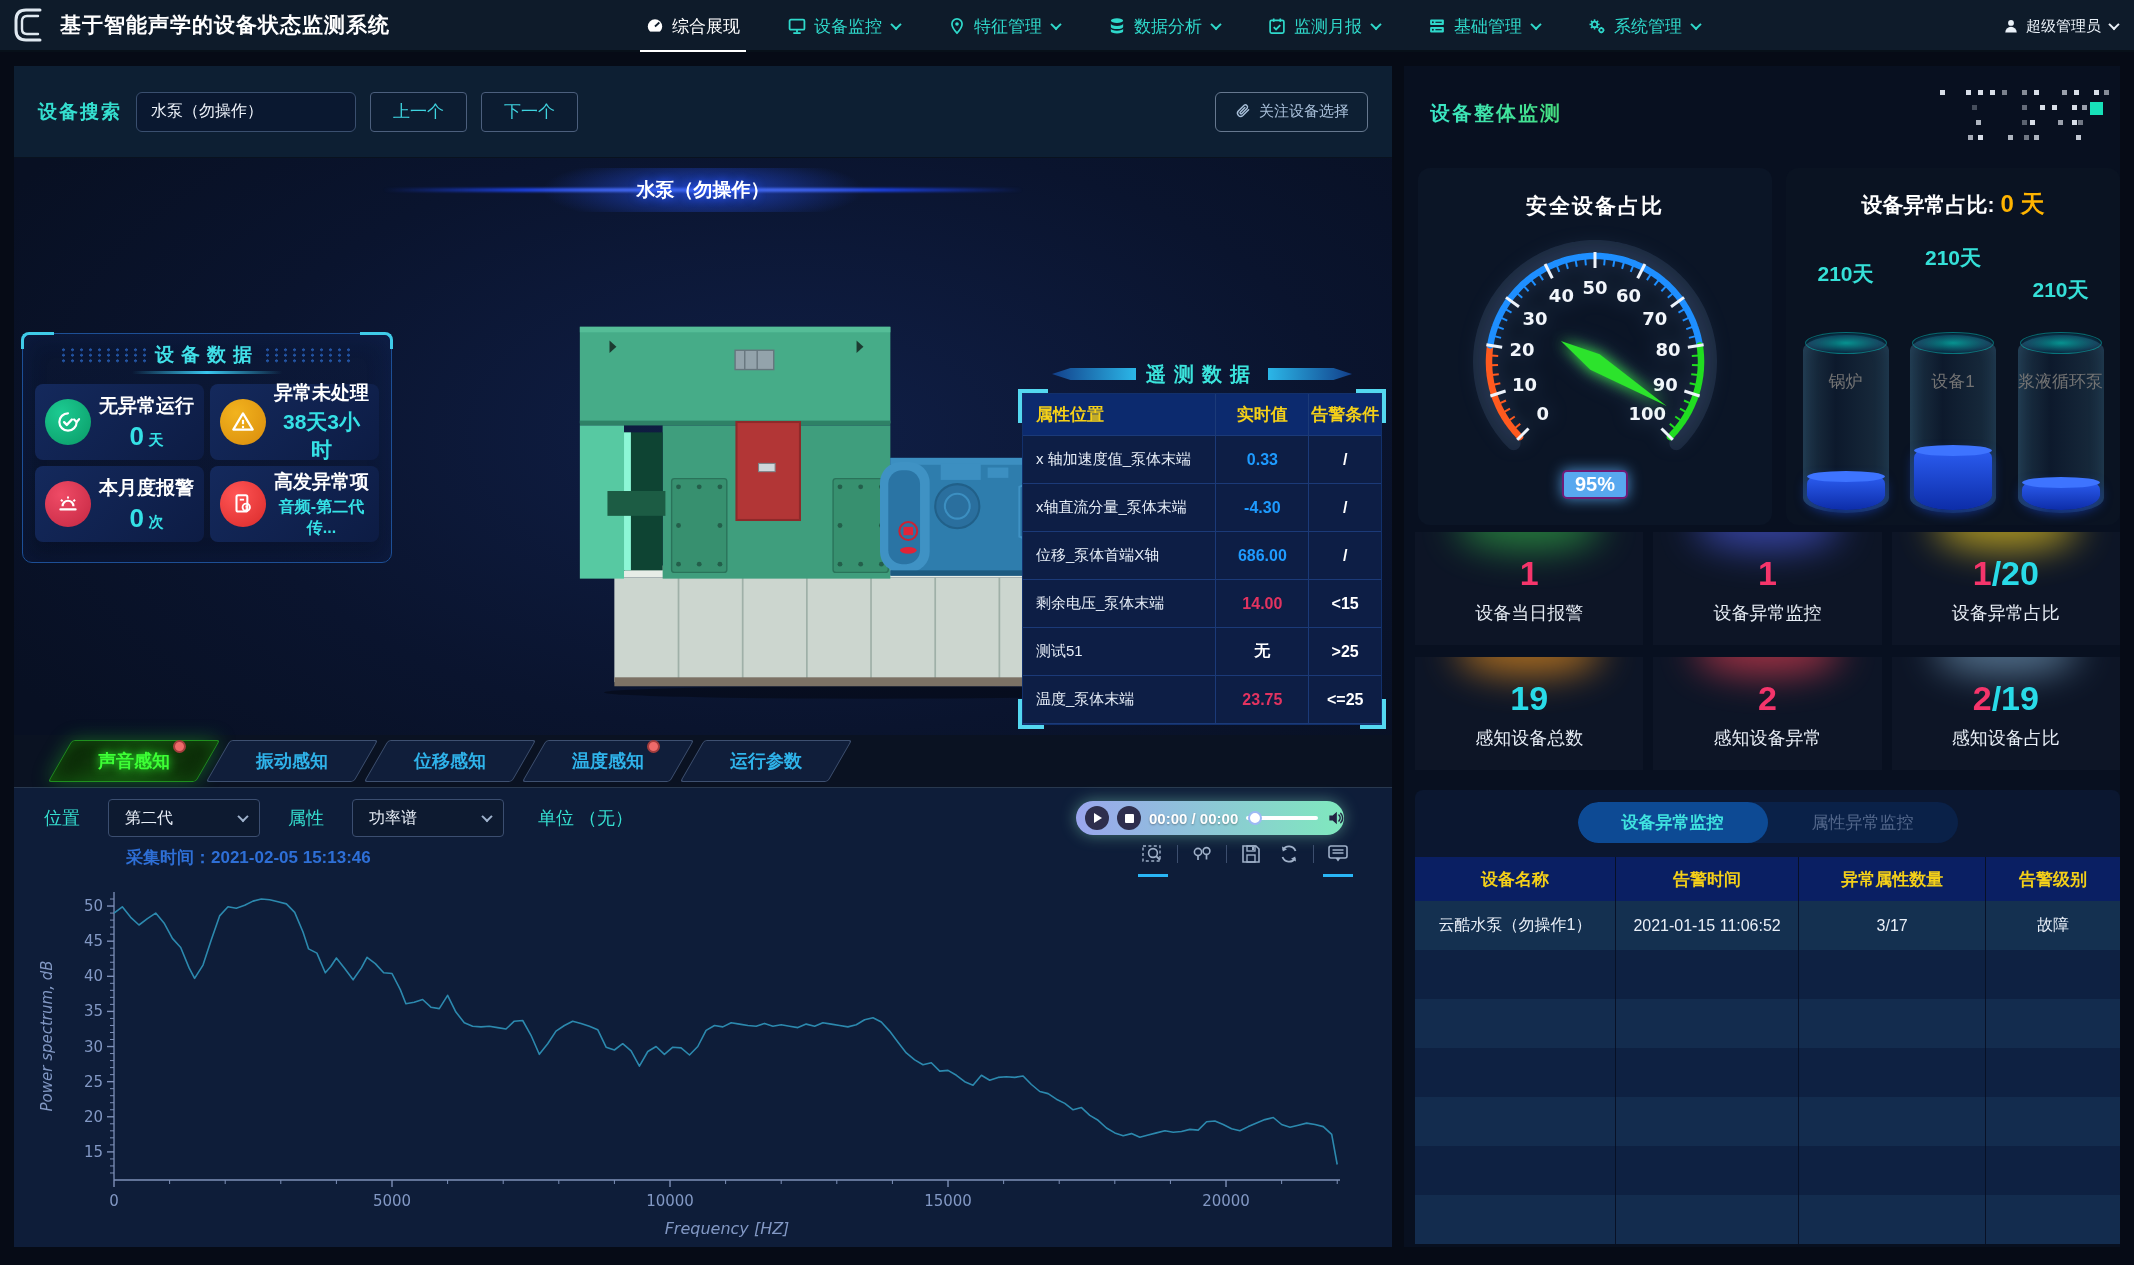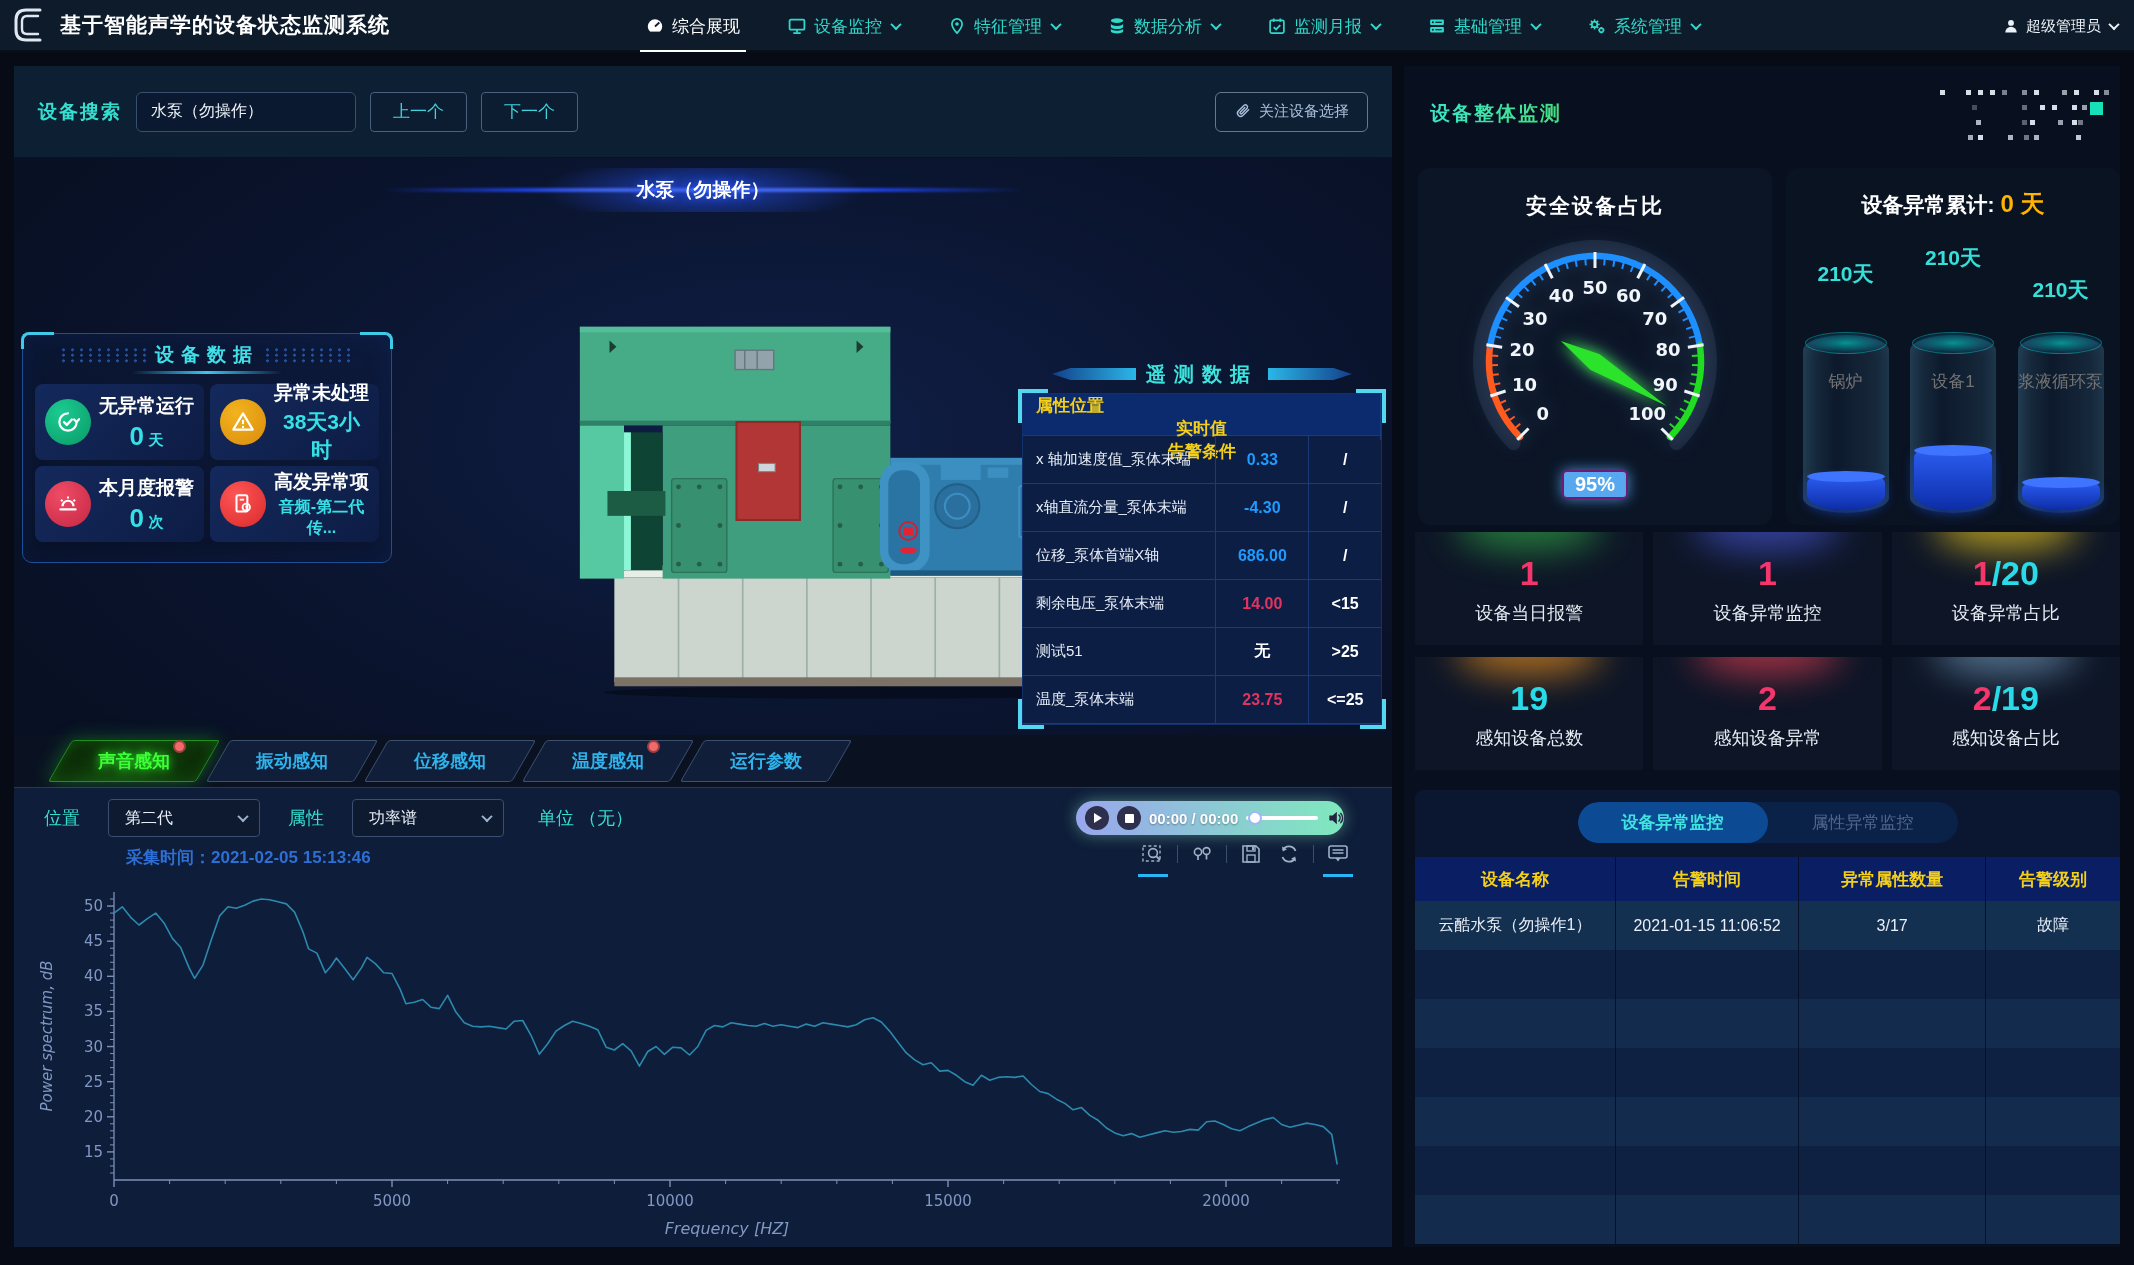--- a/index.html
+++ b/index.html
@@ -63,21 +63,21 @@
   .wing { width:84px; height:12px; background:linear-gradient(90deg,#123f8a,#2bb7e8); }
   .wing.l { clip-path:polygon(0 50%, 22% 0, 100% 0, 100% 100%, 22% 100%); }
   .wing.r { clip-path:polygon(0 0, 78% 0, 100% 50%, 78% 100%, 0 100%); background:linear-gradient(90deg,#2bb7e8,#123f8a); }
   .tel-table { position:relative; border:1px solid #12306b; }
   .tel-table::before, .tel-table::after, .tel-bl, .tel-br { content:""; position:absolute; width:26px; height:30px; z-index:3; }
   .tel-table::before { left:-5px; top:-5px; border-left:4px solid #54d8f0; border-top:4px solid #54d8f0; }
   .tel-table::after { right:-5px; top:-5px; border-right:4px solid #54d8f0; border-top:4px solid #54d8f0; }
   .tel-bl { left:-5px; bottom:-5px; border-left:4px solid #54d8f0; border-bottom:4px solid #54d8f0; }
   .tel-br { right:-5px; bottom:-5px; border-right:4px solid #54d8f0; border-bottom:4px solid #54d8f0; }
   .tel-row { display:flex; height:48px; background:#0d1e45; border-bottom:1px solid #1b3a78; }
-  .tel-row.hdr { height:42px; background:#0c2a6e;flex-direction:column; }
+  .tel-row.hdr { height:42px; background:#0c2a6e; }
   .tel-row > div { display:flex; align-items:center; justify-content:center; border-right:1px solid #1b3a78; }
   .tel-row > div:last-child { border-right:none; }
   .tc-name { flex:0 0 54%; justify-content:flex-start !important; padding-left:13px; color:#e6edf7; font-size:15px; }
   .tc-val  { flex:0 0 26%; font-weight:bold; font-size:16px; }
   .tc-cond { flex:0 0 20%; color:#ffffff; font-weight:bold; font-size:16px; }
   .tel-row.hdr .tc-name, .tel-row.hdr .tc-val, .tel-row.hdr .tc-cond { color:#f5d018; font-size:17px; font-weight:bold; }
 
   
   .sense-tabs { height:53px; background:#0a1222; display:flex; align-items:center; padding-left:46px; border-bottom:1px solid #28384f; }
   .tab { position:relative; width:148px; height:42px; transform:skewX(-30deg); background:#101e3a; border:1px solid #3e5070; border-radius:3px; margin-right:10px; display:flex; align-items:center; justify-content:center; cursor:pointer; }
@@ -777,21 +777,21 @@
             <text x="225.37818220584137" y="168.86725758374615" fill="#f2f6fb" font-size="18" font-weight="bold" text-anchor="middle">90</text>
             <text x="207.3259018078045" y="198.3259018078045" fill="#f2f6fb" font-size="18" font-weight="bold" text-anchor="middle">100</text>
             <polygon points="226.6,183.9 159.7,132.3 120.9,119.1 150.3,147.7" fill="#2ce32c" style="filter:drop-shadow(0 0 7px rgba(60,255,60,.85))"></polygon>
           </svg>
       </div>
       <div class="gauge-badge">95%</div>
     </div>
 
     <div class="zero-card">
       <div class="zero-title">
-        <span>设备异常累计:</span> <span class="zv">0 天</span>
+        <span>设备异常占比:</span> <span class="zv">0 天</span>
       </div>
       <div class="cyl-row">
         <div class="cyl-col">
           <div class="cyl-days">210天</div>
           <div class="cyl">
             <div class="cyl-glass"></div>
             <div class="cyl-top"></div>
             <div class="cyl-liquid" style="height: 34px;"></div>
             <div class="cyl-name">锅炉</div>
           </div>

